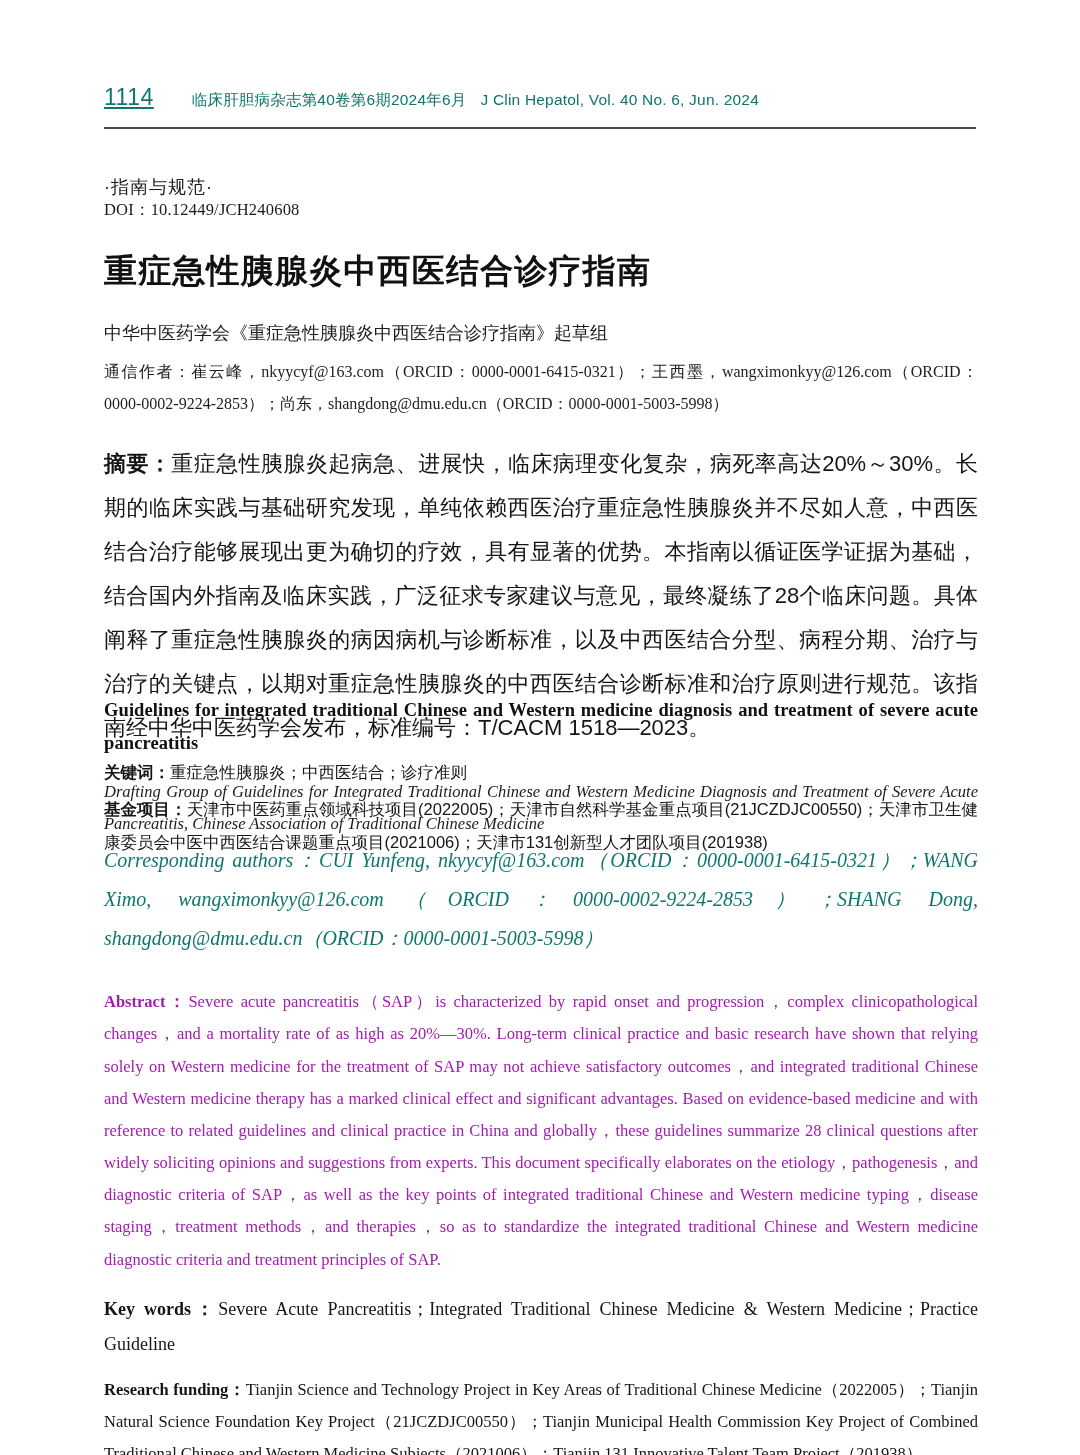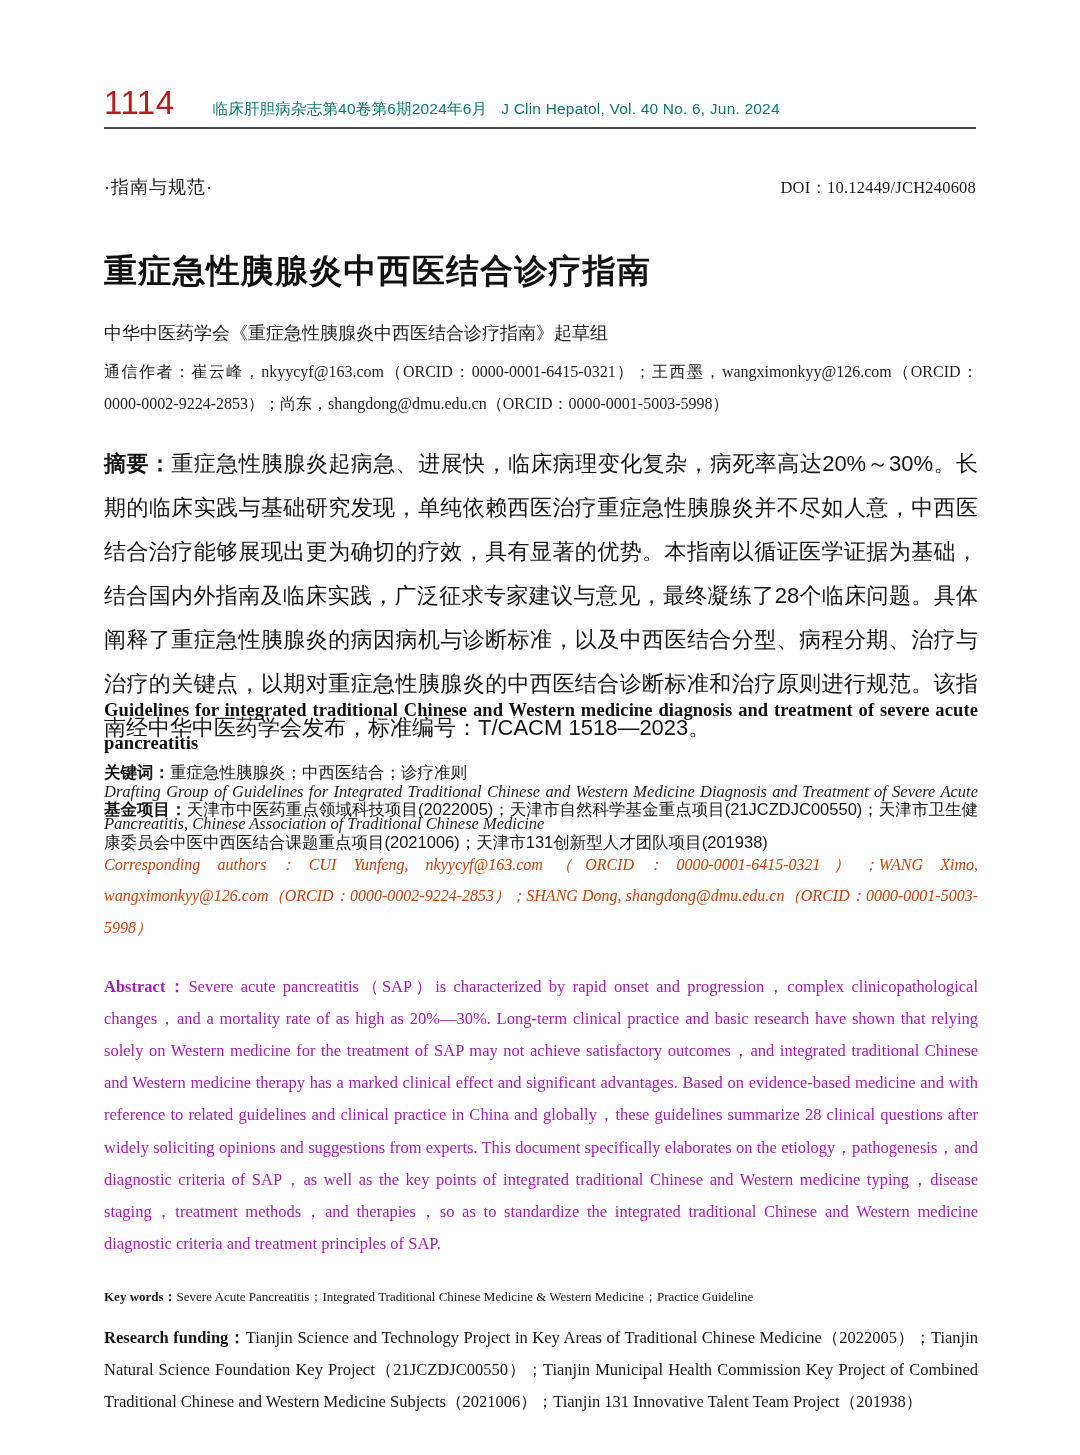--- a/index.html
+++ b/index.html
@@ -30,25 +30,26 @@
   .runhead {
     position: absolute;
     left: 104px;
     top: 86px;
     width: 872px;
     display: flex;
     align-items: baseline;
   }
   .folio {
     font-family: "Liberation Sans", "DejaVu Sans", sans-serif;
-    font-size: 33px;
+    font-size: 23px;
     letter-spacing: 0.5px;
-    color: #b91c1c;
+    color: #0f766e;
     line-height: 1;
     margin-right: 38px;
+    text-decoration: underline;
   }
   .runhead-text {
     font-family: "Liberation Sans", "DejaVu Sans", sans-serif;
     font-size: 15.5px;
     color: #0f766e;
     letter-spacing: 0.2px;
     white-space: nowrap;
   }
   .runhead-text .en {
     font-family: "Liberation Sans", "DejaVu Sans", sans-serif;
@@ -65,20 +66,21 @@
 
   
   .meta-row {
     position: absolute;
     left: 104px;
     top: 175px;
     width: 872px;
     display: flex;
     justify-content: space-between;
     align-items: baseline;
+    flex-direction: column;
   }
   .category {
     font-family: "Liberation Sans", "DejaVu Sans", sans-serif;
     font-size: 18px;
     color: #1a1a1a;
     letter-spacing: 1px;
   }
   .doi {
     font-family: "Liberation Serif", "DejaVu Serif", serif;
     font-size: 16.5px;
@@ -162,42 +164,42 @@
     margin-top: 16px;
     font-family: "Liberation Serif", "DejaVu Serif", serif;
     font-style: italic;
     font-size: 16.5px;
     line-height: 1.95;
     text-align: justify;
     text-align-last: left;
     color: #1d1d1d;
   }
   .en-corresp {
-    margin-top: 9px;
+    margin-top: 1px;
     font-family: "Liberation Serif", "DejaVu Serif", serif;
     font-style: italic;
-    font-size: 16px;
-    line-height: 1.95;
-    text-align: justify;
-    text-align-last: left;
-    color: #c2410c;
+    font-size: 20px;
+    line-height: 1.95;
+    text-align: justify;
+    text-align-last: left;
+    color: #0f766e;
   }
   .en-abstract {
     margin-top: 28px;
     font-family: "Liberation Serif", "DejaVu Serif", serif;
     font-size: 16.5px;
     line-height: 1.95;
     text-align: justify;
     text-align-last: left;
     color: #a21caf;
   }
   .en-keywords {
-    margin-top: 24px;
-    font-family: "Liberation Serif", "DejaVu Serif", serif;
-    font-size: 13px;
+    margin-top: 16px;
+    font-family: "Liberation Serif", "DejaVu Serif", serif;
+    font-size: 18px;
     line-height: 1.95;
     text-align: justify;
     text-align-last: left;
   }
   .en-funding {
     margin-top: 12px;
     font-family: "Liberation Serif", "DejaVu Serif", serif;
     font-size: 16.5px;
     line-height: 1.95;
     text-align: justify;

